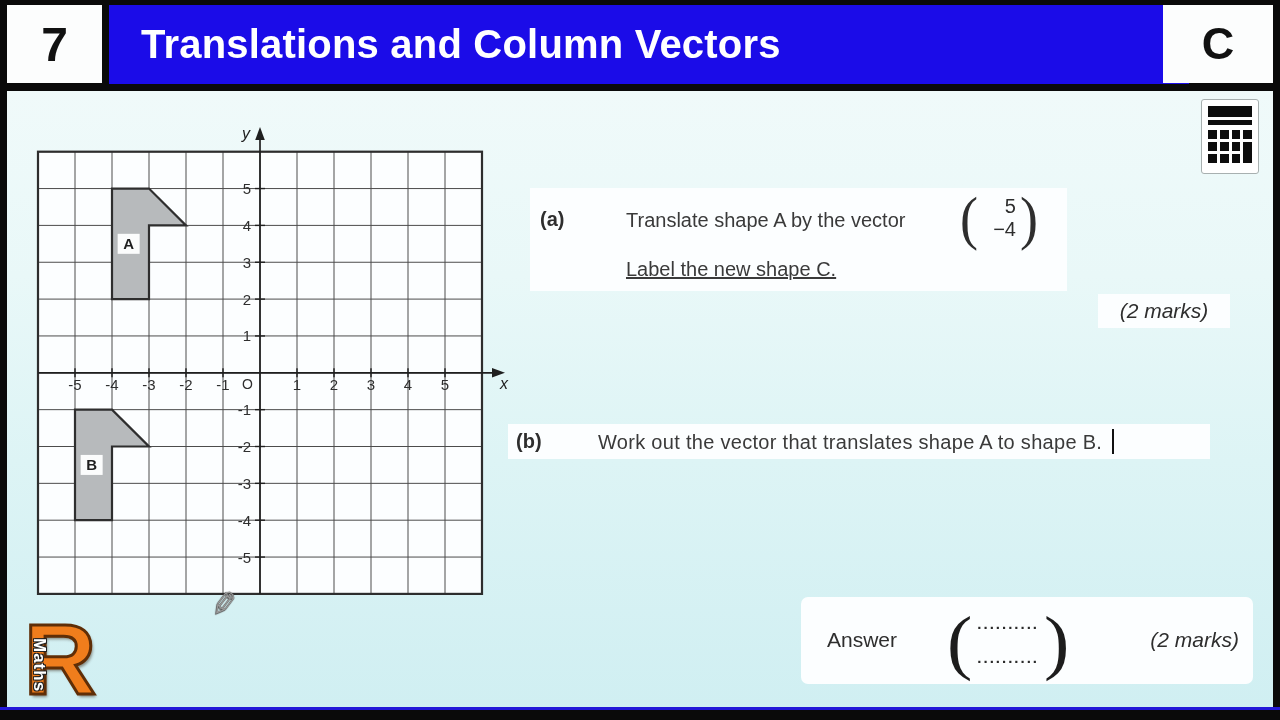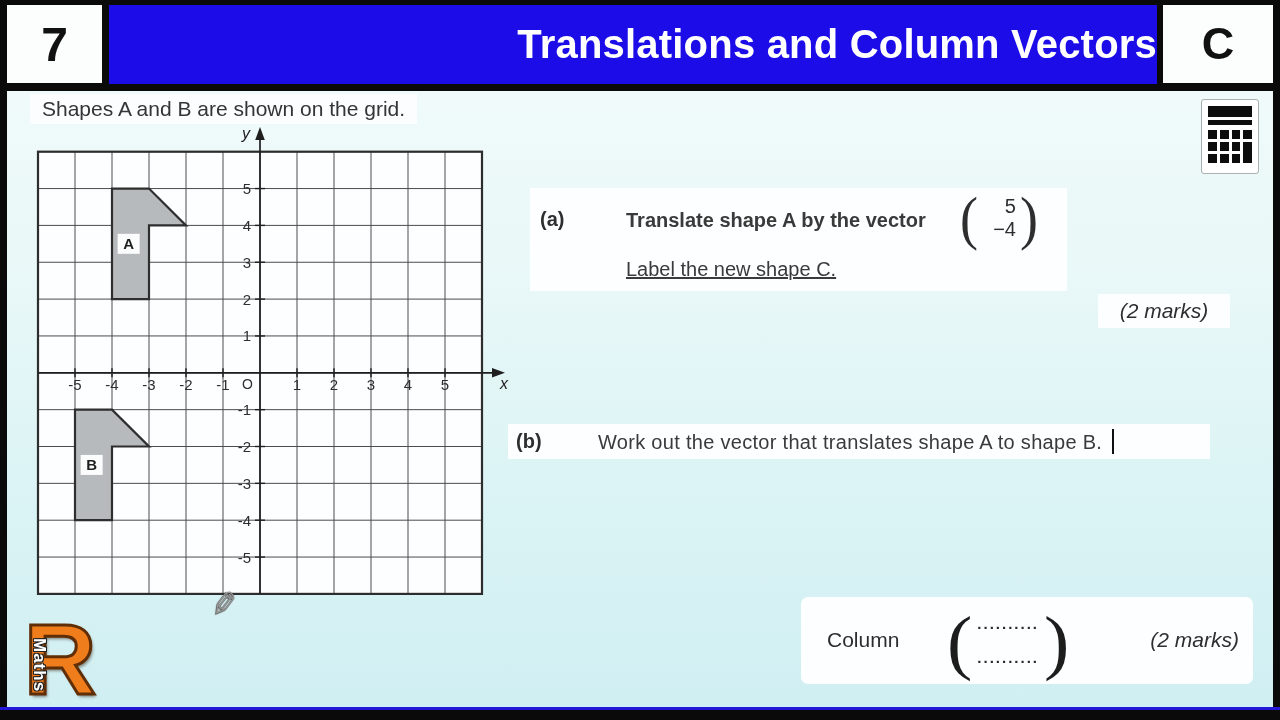--- a/index.html
+++ b/index.html
@@ -4,42 +4,42 @@
 <style>
   html,body{margin:0;padding:0;background:#000;}
   .page{position:relative;width:1280px;height:720px;background:#0a0a0a;overflow:hidden;
         font-family:"Liberation Sans",sans-serif;color:#3a3a3a;}
   
   .badge{position:absolute;top:5px;height:78px;background:#fcfdfd;display:flex;
          align-items:center;justify-content:center;color:#111;}
   #badge7{left:7px;width:95px;font-size:48px;font-weight:700;}
   #badgeC{left:1163px;width:110px;font-size:45px;font-weight:600;}
   .titlebar{position:absolute;left:109px;top:5px;width:1048px;height:79px;background:#1b0ce8;
-            display:flex;align-items:center;justify-content:flex-end;}
+            display:flex;align-items:center;justify-content:flex-start;padding-left:32px;}
   .titlebar span{color:#fff;font-weight:700;font-size:40px;letter-spacing:.2px;}
   
   .content{position:absolute;left:7px;top:91px;width:1266px;height:616px;
            background:linear-gradient(180deg,#f0fafa 0%,#e9f8f8 30%,#ddf4f5 60%,#d0eff2 100%);}
   .intro{position:absolute;left:23px;top:3px;font-size:21px;color:#353535;
          background:#fbfdfe;padding:3px 12px;}
   .grid-wrap{position:absolute;left:21px;top:30px;width:485px;height:500px;}
   
   .calc{position:absolute;left:1194px;top:8px;width:58px;height:75px;background:#fff;
         border:1px solid #a8b0b0;border-radius:3px;padding:6px 6px 5px 6px;box-sizing:border-box;}
   .calc .disp{height:11px;background:#0d0d0d;margin-bottom:3px;}
   .calc .bar{height:5px;background:#0d0d0d;margin-bottom:5px;}
   .calc .keys{display:grid;grid-template-columns:repeat(4,1fr);grid-auto-rows:9px;gap:3px;}
   .calc .key{background:#0d0d0d;}
   .calc .key.tall{grid-row:span 2;}
   
   .qa{position:absolute;left:523px;top:97px;width:537px;height:103px;background:#fcfeff;}
   .qlabel{font-weight:700;font-size:20px;color:#2e2e2e;}
   .qtext{font-size:20px;color:#3a3a3a;}
   .qa .qlabel{position:absolute;left:10px;top:20px;}
-  .qa .l1{position:absolute;left:96px;top:21px;font-weight:bold;}
+  .qa .l1{position:absolute;left:96px;top:21px;}
   .qa .l2{position:absolute;left:96px;top:70px;text-decoration:underline;}
   .vec{position:absolute;left:430px;top:2px;display:flex;align-items:center;}
   .paren{font-family:"Liberation Serif",serif;font-size:54px;font-weight:400;color:#2e2e2e;
          line-height:56px;transform:scaleY(1.1);}
   .vnums{display:flex;flex-direction:column;align-items:flex-end;min-width:34px;
          padding:0 4px;font-size:20px;line-height:23px;color:#2e2e2e;}
   .marksa{position:absolute;left:1091px;top:203px;width:132px;height:34px;background:#fcfeff;
           font-style:italic;font-size:21px;color:#2e2e2e;display:flex;align-items:center;justify-content:center;}
   
   .qb{position:absolute;left:501px;top:333px;width:702px;height:35px;background:#fcfeff;}
@@ -76,21 +76,20 @@
 <div class="page">
 
   <div class="badge" id="badge7">7</div>
   <div class="titlebar">
     <span>Translations and Column Vectors</span>
   </div>
   <div class="badge" id="badgeC">C</div>
 
   <div class="content">
 
-    <div class="intro">Shapes A and B are shown on the grid.</div>
 
     <div class="grid-wrap">
       <svg id="grid-svg" width="485" height="500" viewBox="0 0 485 500">
           <rect x="10" y="30.69999999999999" width="444" height="442.20000000000005" fill="#fcfeff"></rect>
           <line x1="10" y1="30.69999999999999" x2="10" y2="472.90000000000003" stroke="#4c4c4c" stroke-width="1"></line>
           <line x1="47" y1="30.69999999999999" x2="47" y2="472.90000000000003" stroke="#4c4c4c" stroke-width="1"></line>
           <line x1="84" y1="30.69999999999999" x2="84" y2="472.90000000000003" stroke="#4c4c4c" stroke-width="1"></line>
           <line x1="121" y1="30.69999999999999" x2="121" y2="472.90000000000003" stroke="#4c4c4c" stroke-width="1"></line>
           <line x1="158" y1="30.69999999999999" x2="158" y2="472.90000000000003" stroke="#4c4c4c" stroke-width="1"></line>
           <line x1="195" y1="30.69999999999999" x2="195" y2="472.90000000000003" stroke="#4c4c4c" stroke-width="1"></line>
@@ -205,21 +204,21 @@
 
     <div class="marksa">(2 marks)</div>
 
     <div class="qb">
       <span class="qlabel">(b)</span>
       <span class="qtext">Work out the vector that translates shape A to shape B.</span>
       <div class="caret"></div>
     </div>
 
     <div class="answer">
-      <span class="anslabel">Column</span>
+      <span class="anslabel">Answer</span>
       <span class="ansvec">
         <span class="bigparen">(</span>
         <span class="dotcol">
           <span class="dots">..........</span>
           <span class="dots">..........</span>
         </span>
         <span class="bigparen">)</span>
       </span>
       <span class="marksb">(2 marks)</span>
     </div>

